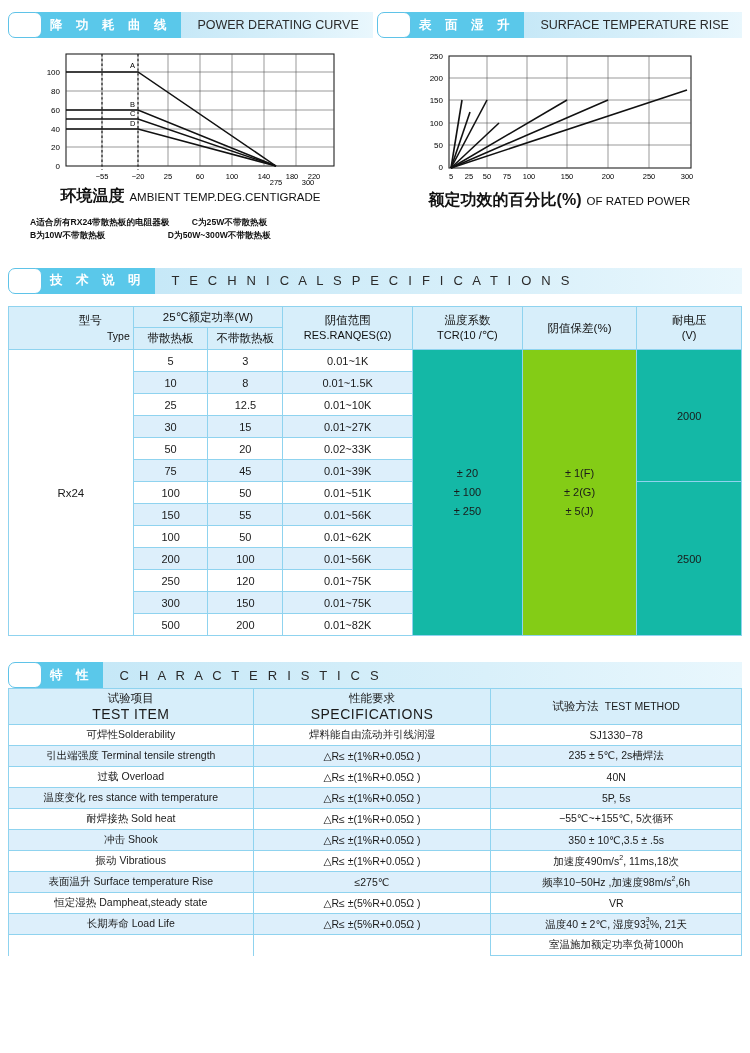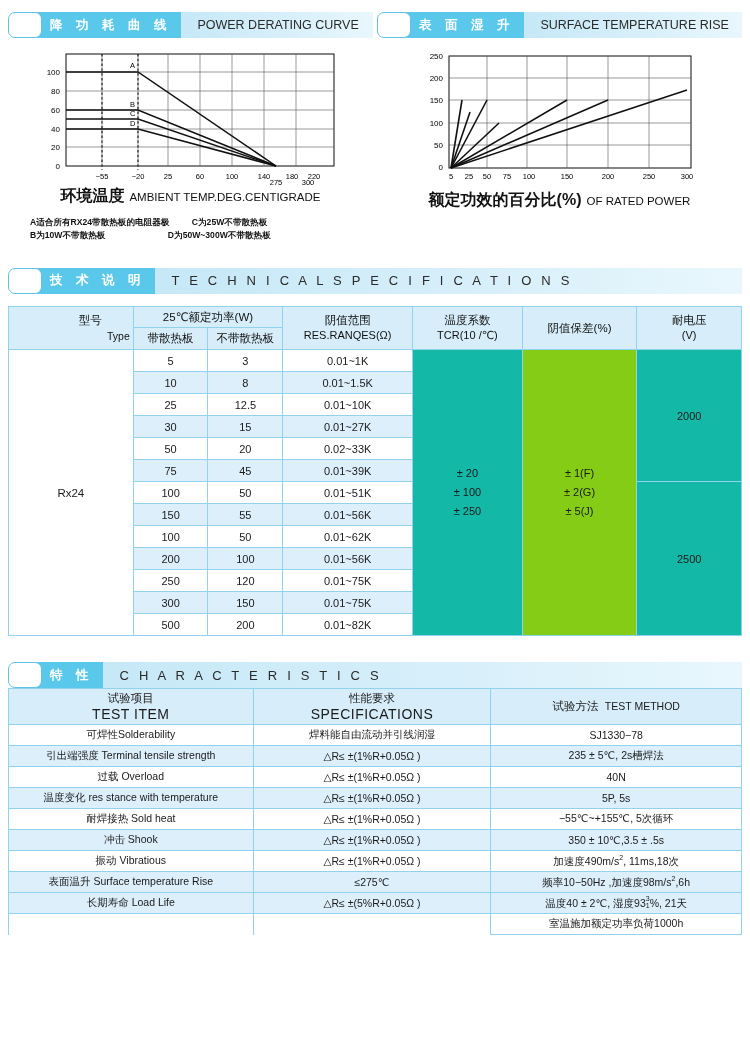--- a/index.html
+++ b/index.html
@@ -444,20 +444,25 @@
         <tr class="row-plain">
           <td>振动 Vibratious</td>
           <td>△R≤ ±(1%R+0.05Ω )</td>
           <td class="tm">加速度490m/s<sup class="sq">2</sup>, 11ms,18次</td>
         </tr>
         <tr class="row-alt">
           <td>表面温升 Surface temperature Rise</td>
           <td>≤275℃</td>
           <td class="tm">频率10−50Hz ,加速度98m/s<sup class="sq">2</sup>,6h</td>
         </tr>
+        <tr class="row-plain">
+          <td>恒定湿热 Dampheat,steady state</td>
+          <td>△R≤ ±(5%R+0.05Ω )</td>
+          <td class="tm">VR</td>
+        </tr>
         <tr class="row-alt">
           <td>长期寿命 Load Life</td>
           <td>△R≤ ±(5%R+0.05Ω )</td>
           <td class="tm">温度40 ± 2℃, 湿度93<span class="frac"><i>3</i><i>1</i></span>%, 21天</td>
         </tr>
         <tr class="row-plain">
           <td style="border-top: none; border-bottom: none;">&nbsp;</td>
           <td style="border-top: none; border-bottom: none;">&nbsp;</td>
           <td class="tm">室温施加额定功率负荷1000h</td>
         </tr>

